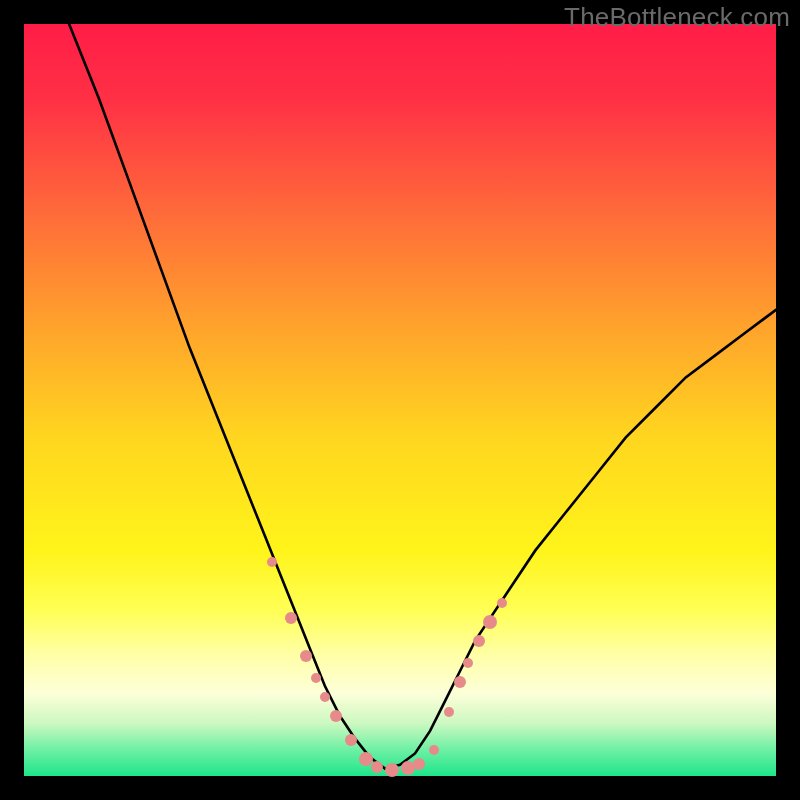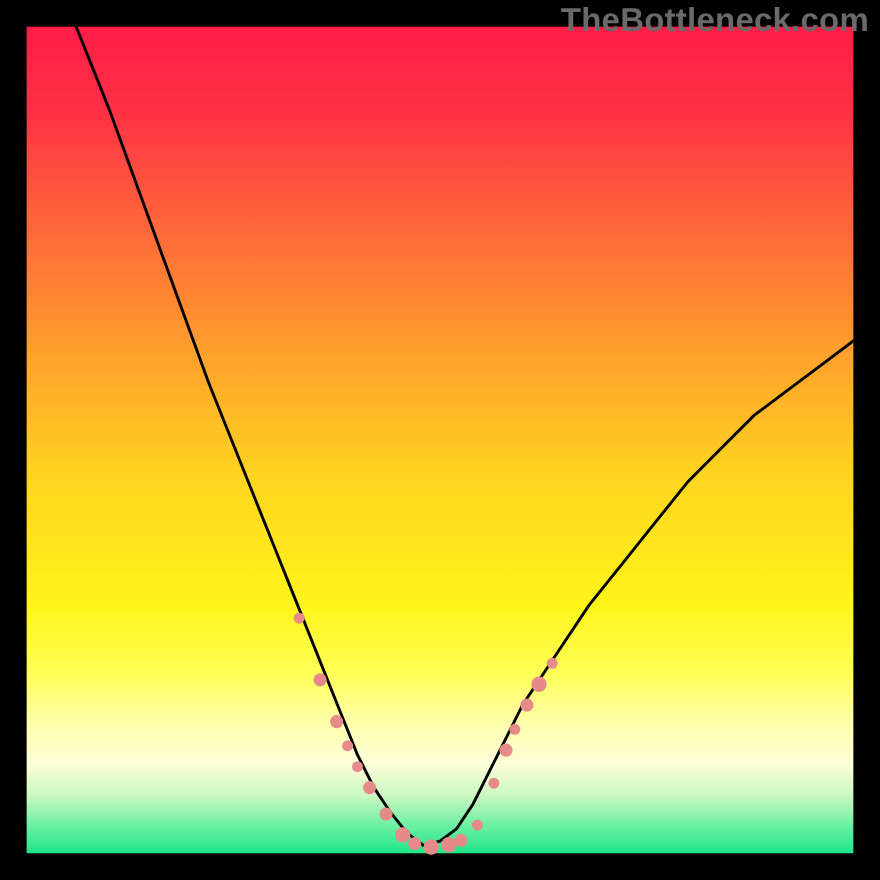--- a/index.html
+++ b/index.html
@@ -27,22 +27,22 @@
     height: 752px;
   }
   .plot-bg {
     position: absolute;
     inset: 0;
   }
   .watermark {
     position: absolute;
     top: 2px;
     right: 10px;
-    font-size: 30px;
-    font-weight: 700;
+    font-size: 26px;
+    font-weight: 400;
     color: #6a6a6a;
     letter-spacing: 0.2px;
     margin-left: 44px;
   }
   svg.curve {
     position: absolute;
     inset: 0;
     width: 100%;
     height: 100%;
   }

